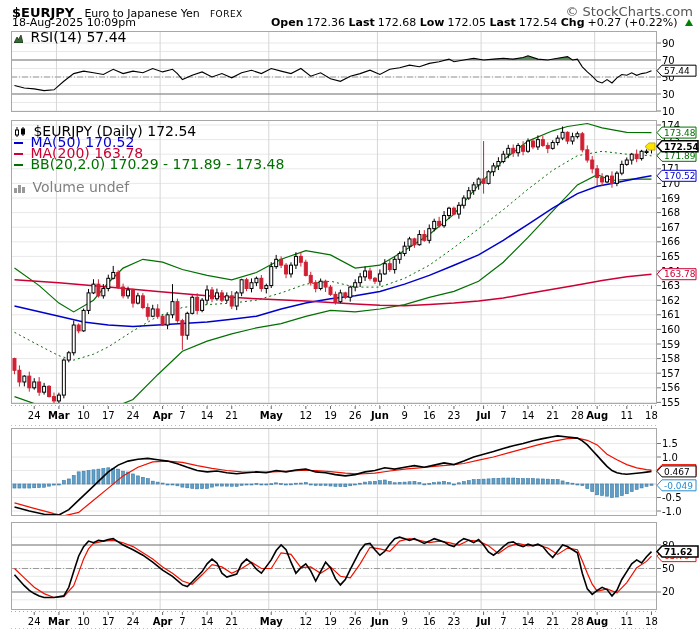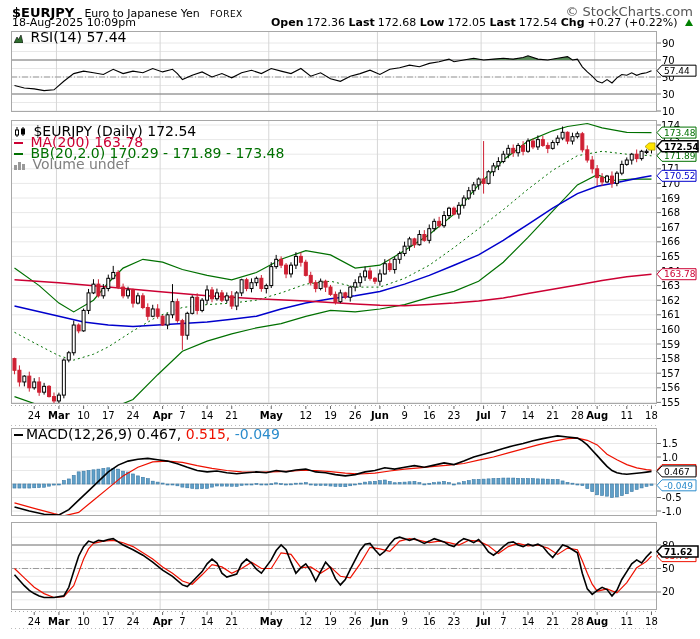--- a/index.html
+++ b/index.html
@@ -760,36 +760,37 @@
   <div class="lg" id="lg-main" style="left:14px;top:126px">
     <div class="lgrow" style="color: rgb(0, 0, 0);">
       <span class="ic"><svg width="12" height="10">
             <line x1="3" y1="0" x2="3" y2="10" stroke="#000"></line>
             <rect x="1.5" y="3" width="3" height="5" fill="#fff" stroke="#000"></rect>
             <line x1="9" y1="0" x2="9" y2="9" stroke="#000"></line>
             <rect x="7.5" y="2" width="3" height="5" fill="#000" stroke="#000"></rect>
           </svg></span>
       <span>$EURJPY (Daily) 172.54</span>
     </div>
+    <div class="lgrow" style="color: rgb(0, 0, 204);">
+      <span class="sw" style="background: rgb(0, 0, 204);"></span>
+      <span>MA(50) 170.52</span>
+    </div>
     <div class="lgrow" style="color: rgb(204, 0, 51);">
       <span class="sw" style="background: rgb(204, 0, 51);"></span>
       <span>MA(200) 163.78</span>
     </div>
     <div class="lgrow" style="color: rgb(0, 112, 0);">
       <span class="sw" style="background: rgb(0, 112, 0);"></span>
       <span>BB(20,2.0) 170.29 - 171.89 - 173.48</span>
     </div>
-    <div class="lgrow" style="color: rgb(128, 128, 128);">
+    <div class="lgrow" style="color: rgb(128, 128, 128); margin-top: 12px;">
       <span class="ic"><svg width="11" height="9">
             <rect x="0" y="4" width="3" height="5" fill="#999"></rect>
             <rect x="4" y="1" width="3" height="8" fill="#999"></rect>
             <rect x="8" y="3" width="3" height="6" fill="#999"></rect>
           </svg></span>
       <span>Volume undef</span>
     </div>
   </div>
 
-  <div class="lg" id="lg-macd" style="left:14px;top:429px">
-    <span class="sw" style="background:#000"></span><span class="part" style="color: rgb(0, 0, 0);">MACD(12,26,9) 0.467,</span><span class="part" style="color: rgb(238, 17, 0);"> 0.515,</span><span class="part" style="color: rgb(43, 140, 204);"> -0.049</span>
-  </div>
 
 
 </div>
 
 </body></html>

